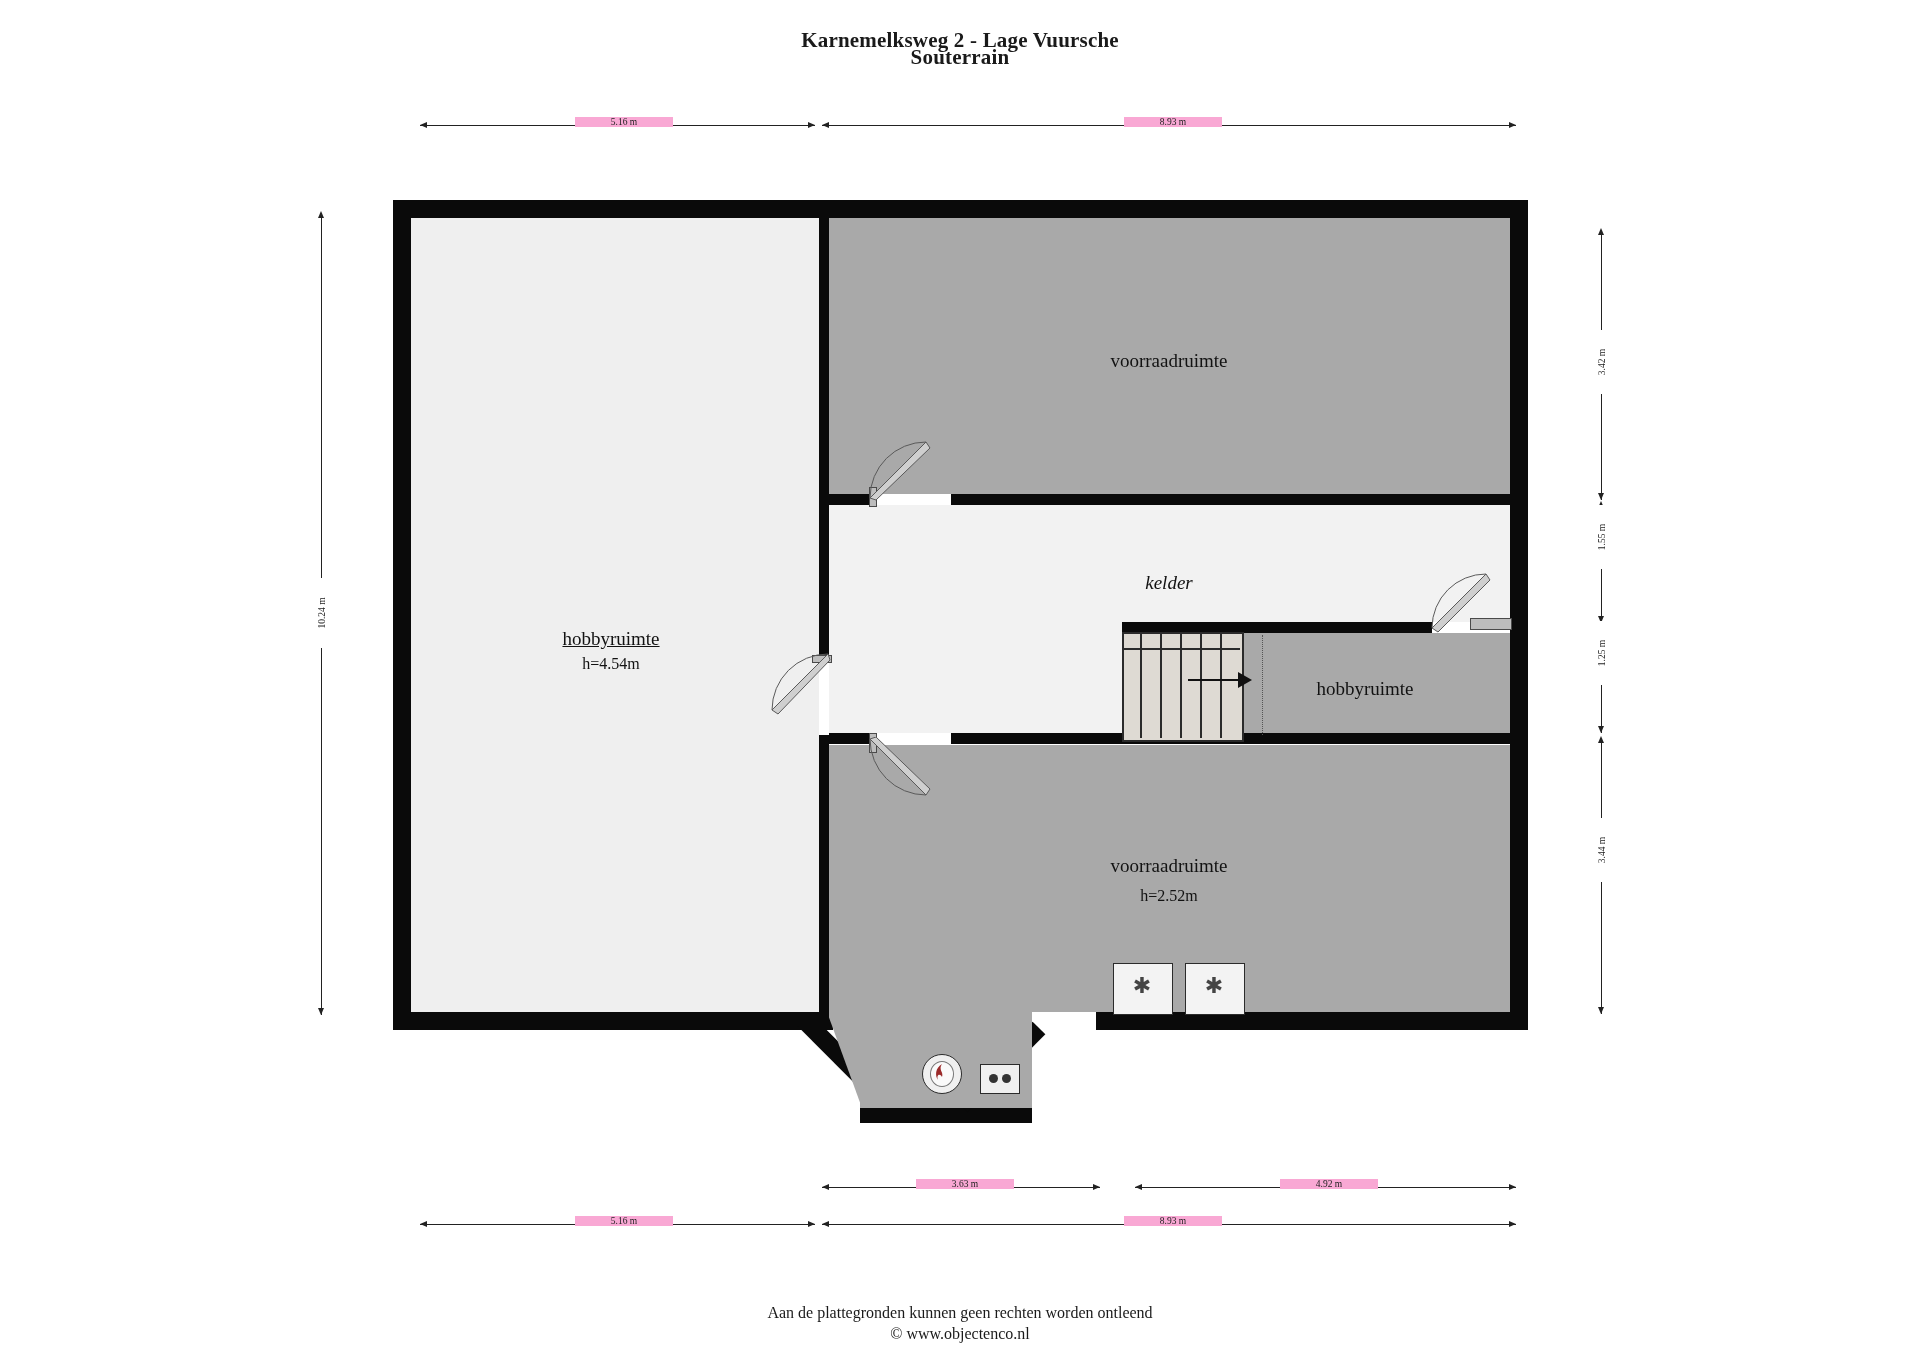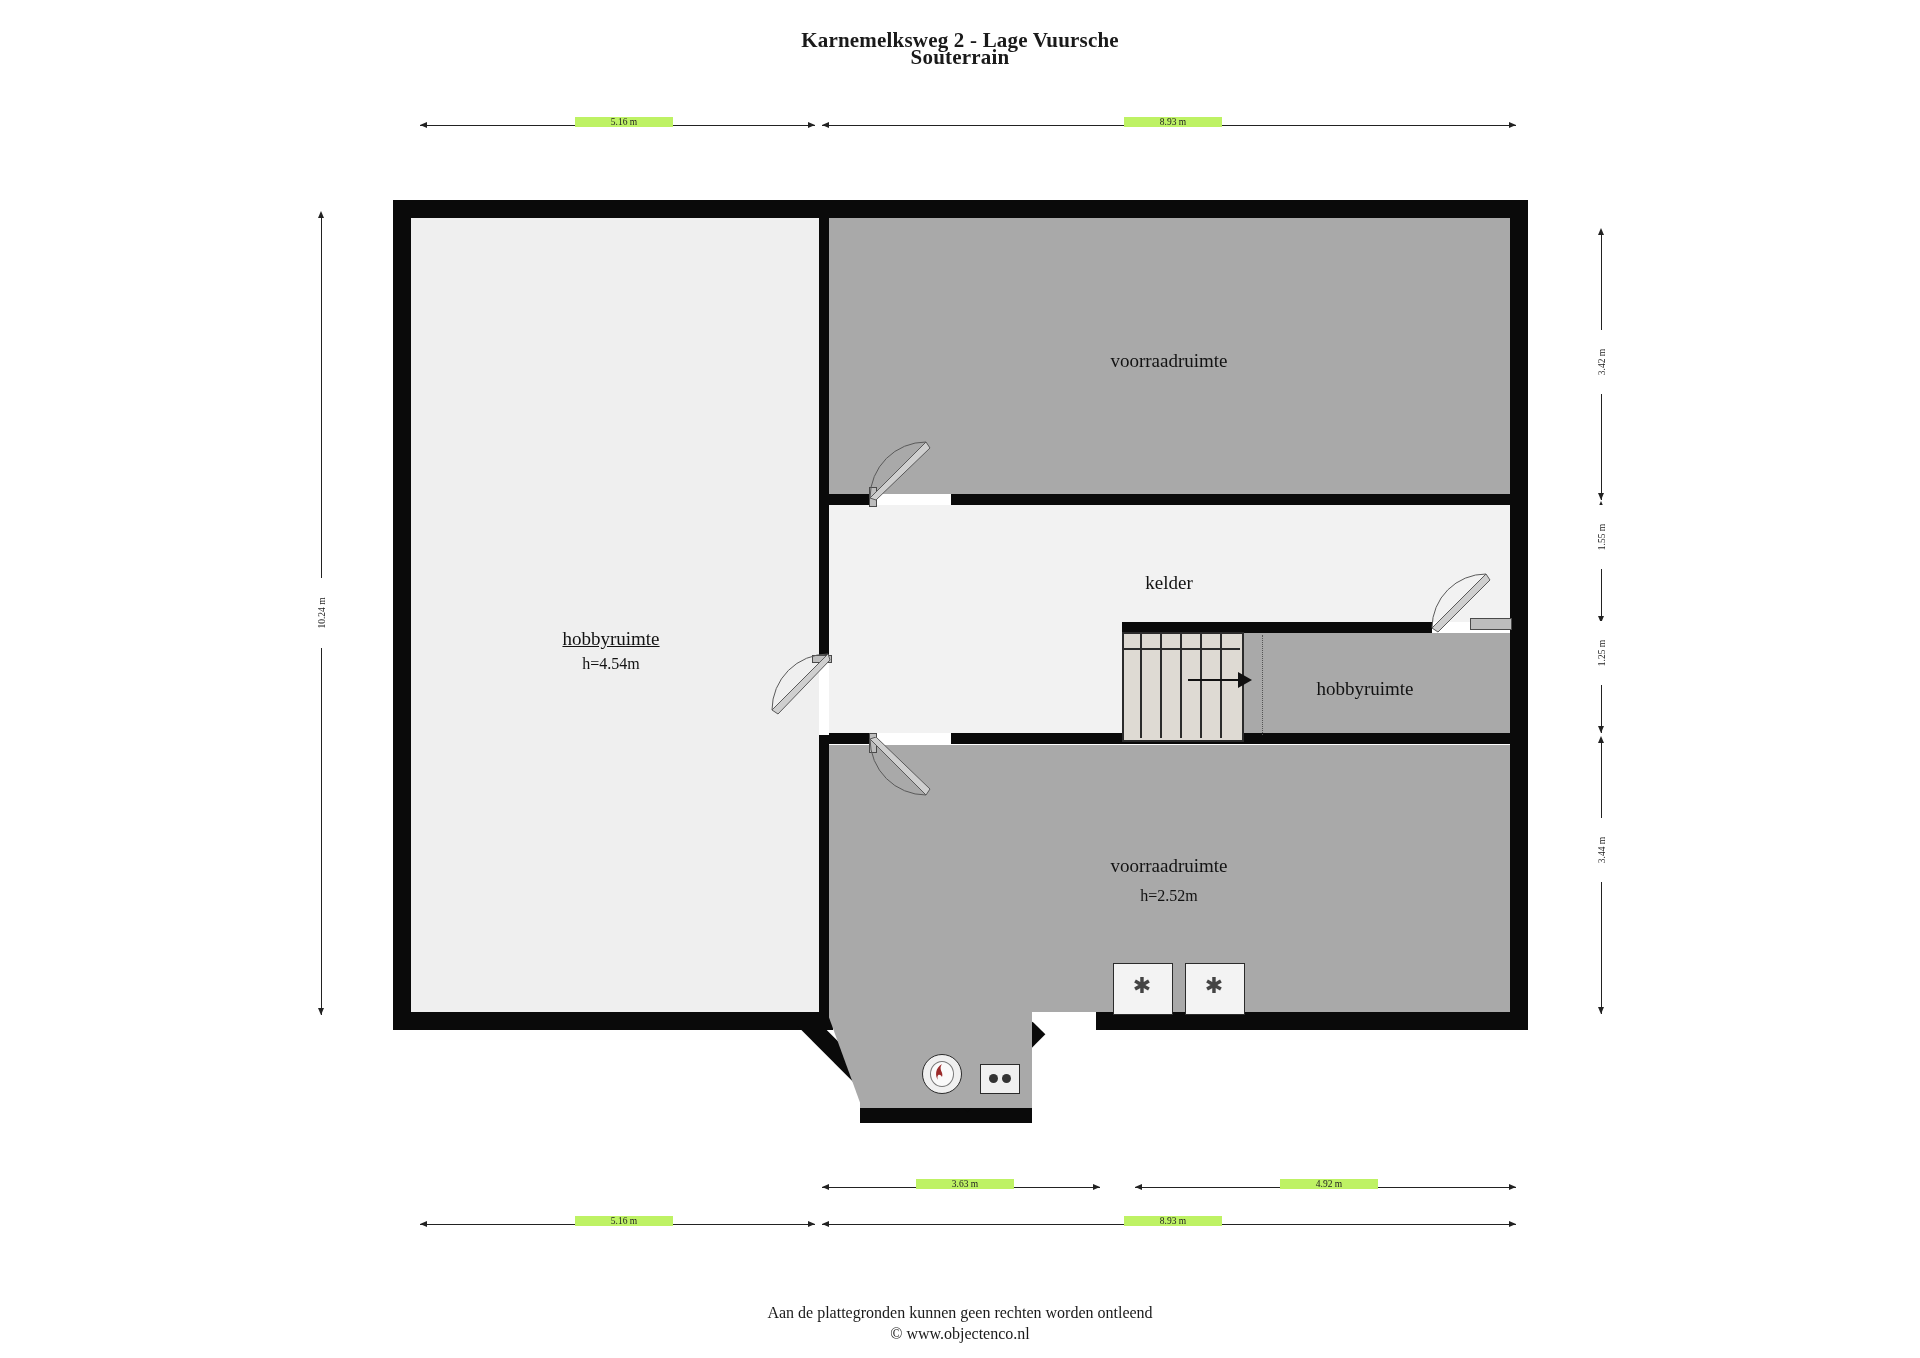--- a/index.html
+++ b/index.html
@@ -47,21 +47,21 @@
     position:absolute;text-align:center;font-size:16px;color:#121212;
     white-space:nowrap;
   }
 
   
   .dim{position:absolute;font-size:9px;color:#222;}
   .dim-h{height:1px;background:#222;}
   .dim-v{width:1px;background:#222;}
   .dim-label-h{
     position:absolute;font-size:9.5px;color:#222;text-align:center;
-    background:#bef264;padding:0 4px;white-space:nowrap;
+    background:#f9a8d4;padding:0 4px;white-space:nowrap;
   }
   .dim-label-v{
     position:absolute;font-size:9.5px;color:#222;white-space:nowrap;
     transform:rotate(-90deg);transform-origin:center center;background:#fff;
   }
   .arrow{position:absolute;width:0;height:0;}
   .ar-left{border-top:3.5px solid transparent;border-bottom:3.5px solid transparent;border-right:7px solid #222;}
   .ar-right{border-top:3.5px solid transparent;border-bottom:3.5px solid transparent;border-left:7px solid #222;}
   .ar-up{border-left:3.5px solid transparent;border-right:3.5px solid transparent;border-bottom:7px solid #222;}
   .ar-down{border-left:3.5px solid transparent;border-right:3.5px solid transparent;border-top:7px solid #222;}
@@ -239,21 +239,21 @@
       <div class="meter" style="left:980px;top:1064px;width:38px;height:28px;"></div>
       <div class="meter-dot" style="left:989px;top:1074px;width:9px;height:9px;"></div>
       <div class="meter-dot" style="left:1002px;top:1074px;width:9px;height:9px;"></div>
     </div>
 
     <div class="room-label" style="left:511px;top:628px;width:200px;text-decoration:underline;">hobbyruimte</div>
     <div class="room-sub" style="left:511px;top:655px;width:200px;">h=4.54m</div>
 
     <div class="room-label" style="left:1069px;top:350px;width:200px;">voorraadruimte</div>
 
-    <div class="room-label" style="left:1069px;top:572px;width:200px;">kelder</div>
+    <div class="room-label" style="left:1069px;top:572px;width:200px;font-style:italic;">kelder</div>
 
     <div class="room-label" style="left:1265px;top:678px;width:200px;">hobbyruimte</div>
 
     <div class="room-label" style="left:1069px;top:855px;width:200px;">voorraadruimte</div>
     <div class="room-sub" style="left:1069px;top:887px;width:200px;">h=2.52m</div>
   </div>
 
   <div>
     <div class="dim dim-h" style="left:822px;top:1187px;width:278px;"></div>
     <div class="arrow ar-left" style="left:822px;top:1183.5px;"></div>

